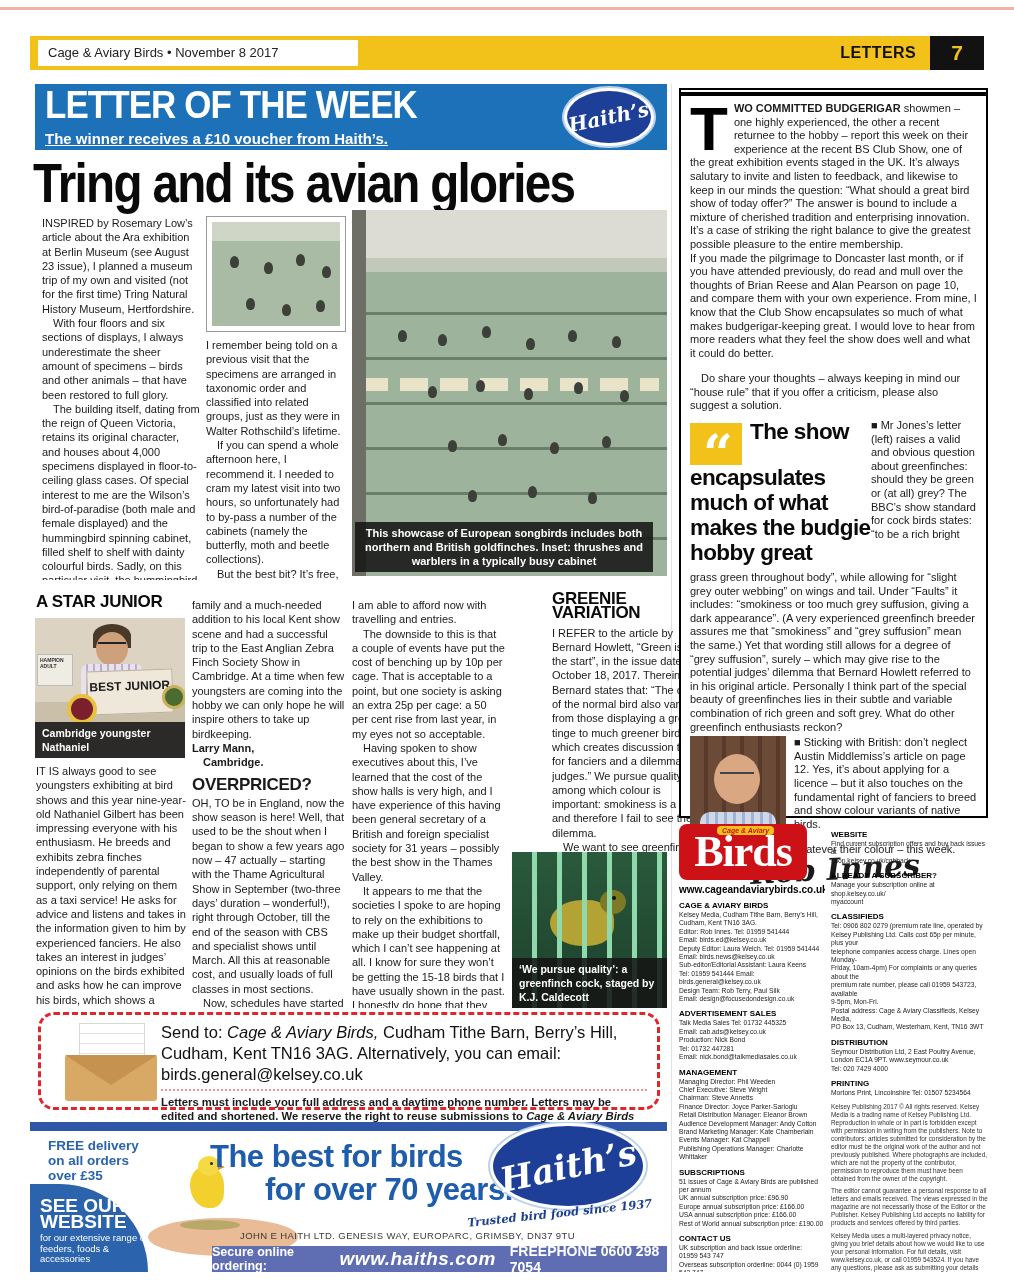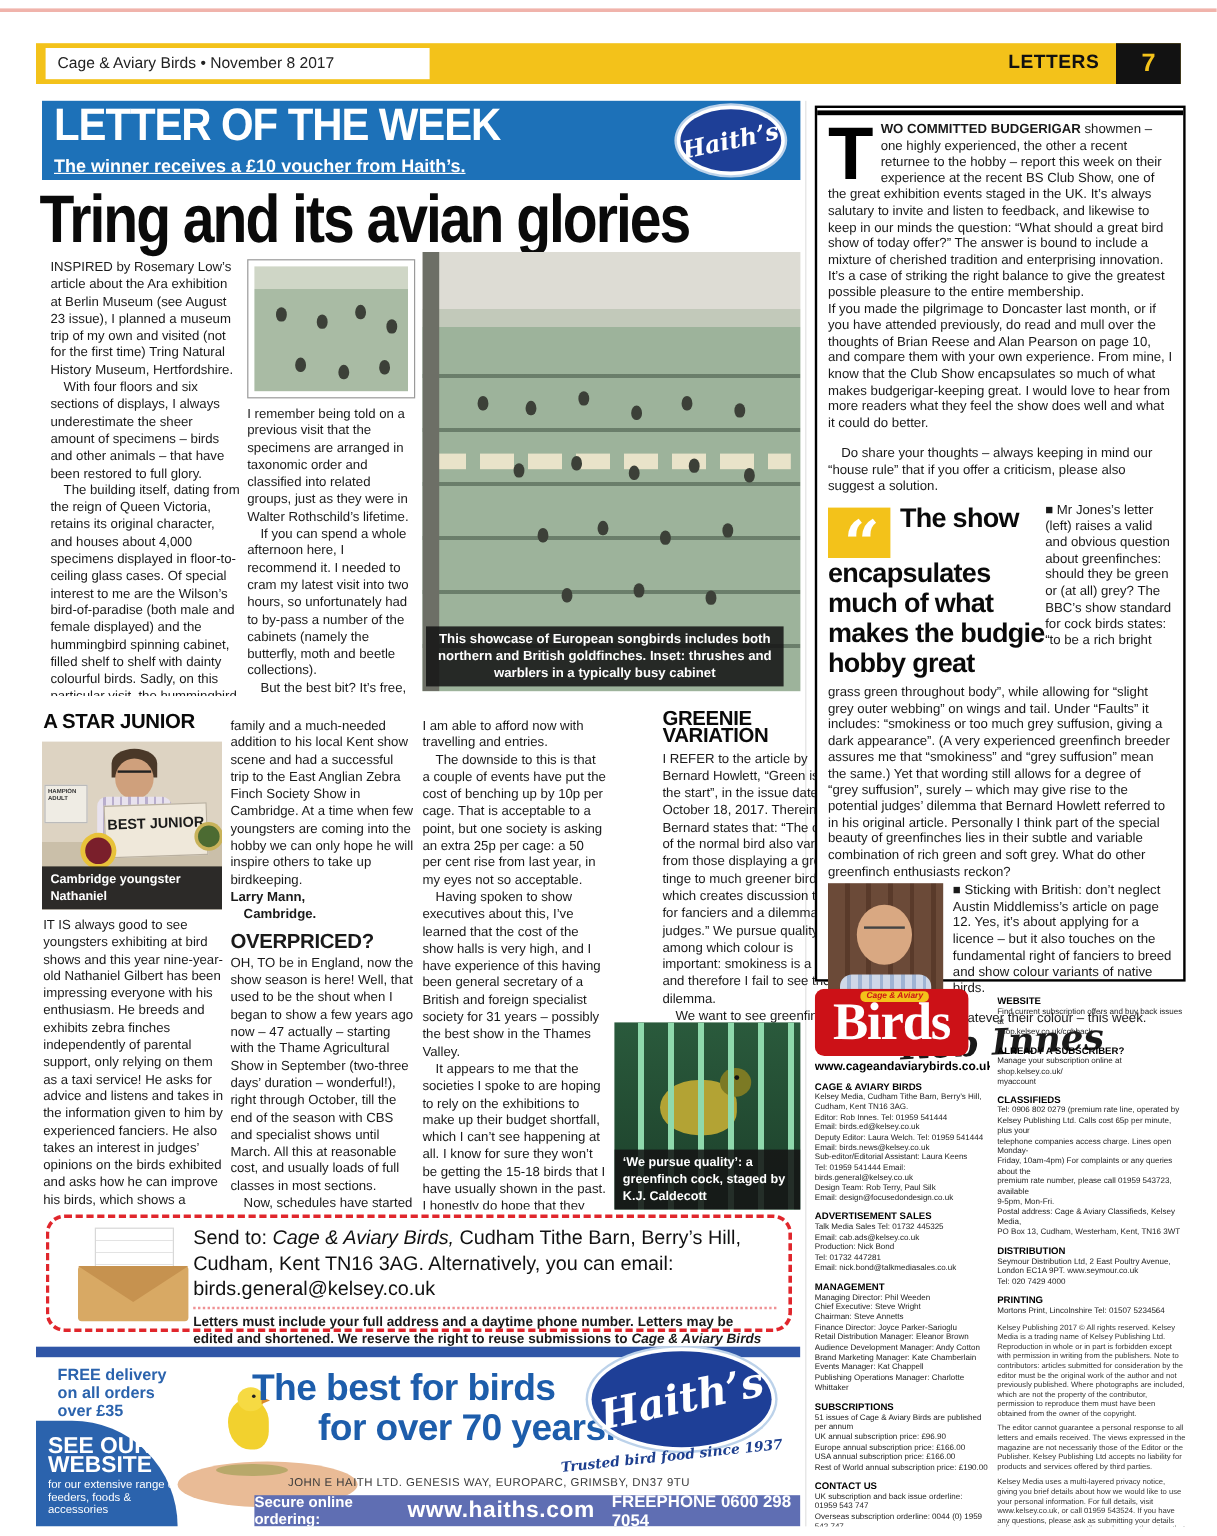--- a/index.html
+++ b/index.html
@@ -101,21 +101,21 @@
   #ad .canary .eye{position:absolute;left:22px;top:6px;width:3px;height:3px;border-radius:50%;background:#222;}
   #ad .canary .beak{position:absolute;left:30px;top:8px;width:0;height:0;border-top:3px solid transparent;border-bottom:3px solid transparent;border-left:7px solid #d98b2b;}
   #ad .tag{position:absolute;left:180px;top:18px;width:330px;color:#1d5dab;font-weight:bold;font-size:31px;line-height:33px;letter-spacing:-0.5px;}
   #ad .tag .t2{margin-left:55px;}
   #ad .hoval{position:absolute;right:24px;top:4px;width:150px;height:80px;}
   #ad .hscript{font-size:34px;}
   #ad .trusted{position:absolute;right:14px;top:84px;font-family:"DejaVu Serif",serif;font-style:italic;font-weight:bold;color:#1d3f8f;font-size:11.5px;transform:rotate(-6deg);}
   #ad .addr{position:absolute;left:210px;top:108px;font-size:9.5px;letter-spacing:.4px;color:#3a3a3a;}
   #ad .bar{position:absolute;left:182px;right:0;top:124px;height:26px;background:#5f6eb3;color:#fff;display:flex;align-items:center;padding-left:0;box-sizing:border-box;}
   #ad .bar .lb{font-weight:bold;font-size:12.5px;margin-right:8px;}
-  #ad .bar .url{font-weight:bold;font-size:19px;letter-spacing:.5px;margin-right:14px;}
+  #ad .bar .url{font-weight:bold;font-size:19px;letter-spacing:.5px;margin-right:14px;font-style:italic;}
   #ad .bar .ph{font-weight:bold;font-size:14px;}
   
   #mh-left{position:absolute;left:679px;top:824px;width:146px;height:448px;overflow:hidden;}
   #mh-right{position:absolute;left:831px;top:824px;width:157px;height:448px;overflow:hidden;}
   .birdslogo{width:128px;height:56px;background:#cc1117;border-radius:8px;position:relative;text-align:center;}
   .birdslogo .big{font-family:"Liberation Serif","DejaVu Serif",serif;font-weight:bold;color:#fff;font-size:44px;line-height:56px;letter-spacing:-1px;}
   .birdslogo .ribbon{position:absolute;left:38px;top:2px;background:#f3c21a;border-radius:4px;padding:1px 5px;font-size:7px;font-weight:bold;font-style:italic;color:#cc1117;}
   .mh-url{font-weight:bold;font-size:10px;margin:4px 0 2px 0;color:#000;}
   .mh h4{font-size:8px;font-weight:bold;margin:6px 0 1px 0;color:#000;}
   .mh .lines p{font-size:6.7px;line-height:8.4px;color:#222;text-indent:0;}

